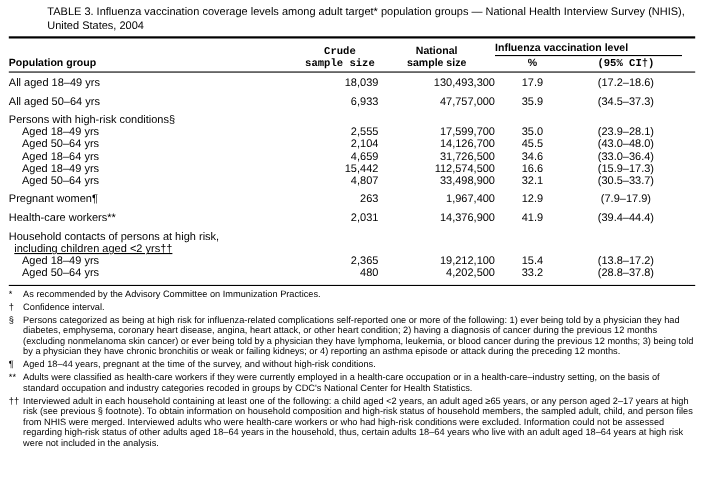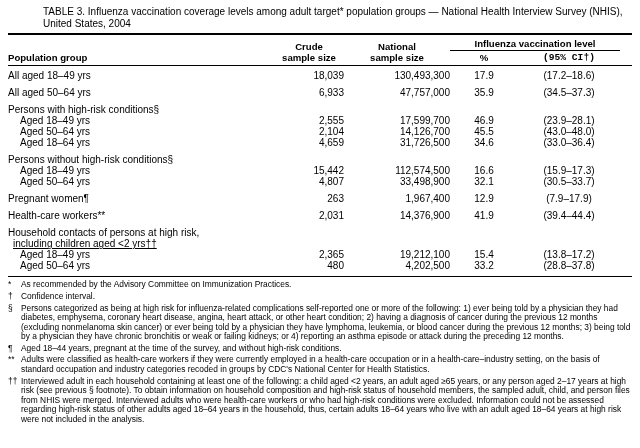--- a/index.html
+++ b/index.html
@@ -17,23 +17,23 @@
 
   
   .grid5 {
     display:grid;
     grid-template-columns:266px 70px 106px 68px 102px;
     align-items:end;
   }
 
   .thead { padding:3px 0 2px 0; border-bottom:1px solid #000; font-size:9.6px; font-weight:bold; line-height:1.15; grid-template-rows:auto auto; }
   .th-pop   { grid-column:1; grid-row:1/3; align-self:end; text-align:left; }
-  .th-crude { grid-column:2; grid-row:1/3; align-self:end; text-align:center; }
+  .th-crude { grid-column:2; grid-row:1/3; align-self:end; text-align:center;font-family:Liberation Mono, monospace; }
   .th-wt    { grid-column:3; grid-row:1/3; align-self:end; text-align:center; }
-  .th-vacc  { grid-column:4/6; grid-row:1; text-align:center; border-bottom:1px solid #000; padding-bottom:1px; margin-bottom:1px; }
+  .th-vacc  { grid-column:4/6; grid-row:1; text-align:left; border-bottom:1px solid #000; padding-bottom:1px; margin-bottom:1px; }
   .th-pct   { grid-column:4; grid-row:2; text-align:center; }
   .th-ci    { grid-column:5; grid-row:2; text-align:center;font-family:Liberation Mono, monospace; }
 
   .tbody { padding:4px 0 5px 0; border-bottom:1px solid #000; font-size:10px; line-height:11px; }
   .trow { }
   .trow.spacer { margin-top:6px; }
   .cell.label { text-align:left; }
   .trow.indent .cell.label { padding-left:12px; }
   .label2 { padding-left:5px;text-decoration:underline; }
   .cell.crude    { text-align:right; }
@@ -97,49 +97,40 @@
         <div class="cell weighted"></div>
         <div class="cell pct"></div>
         <div class="cell ci"></div>
       </div>
       <div class="trow grid5 indent">
         <div class="cell label">
           <div>Aged 18–49 yrs</div>
         </div>
         <div class="cell crude">2,555</div>
         <div class="cell weighted">17,599,700</div>
-        <div class="cell pct">46.9</div>
+        <div class="cell pct">35.0</div>
         <div class="cell ci">(23.9–28.1)</div>
       </div>
       <div class="trow grid5 indent">
         <div class="cell label">
           <div>Aged 50–64 yrs</div>
         </div>
         <div class="cell crude">2,104</div>
         <div class="cell weighted">14,126,700</div>
         <div class="cell pct">45.5</div>
         <div class="cell ci">(43.0–48.0)</div>
       </div>
       <div class="trow grid5 indent">
         <div class="cell label">
           <div>Aged 18–64 yrs</div>
         </div>
         <div class="cell crude">4,659</div>
         <div class="cell weighted">31,726,500</div>
         <div class="cell pct">34.6</div>
         <div class="cell ci">(33.0–36.4)</div>
-      </div>
-      <div class="trow grid5 spacer">
-        <div class="cell label">
-          <div>Persons without high-risk conditions§</div>
-        </div>
-        <div class="cell crude"></div>
-        <div class="cell weighted"></div>
-        <div class="cell pct"></div>
-        <div class="cell ci"></div>
       </div>
       <div class="trow grid5 indent">
         <div class="cell label">
           <div>Aged 18–49 yrs</div>
         </div>
         <div class="cell crude">15,442</div>
         <div class="cell weighted">112,574,500</div>
         <div class="cell pct">16.6</div>
         <div class="cell ci">(15.9–17.3)</div>
       </div>

